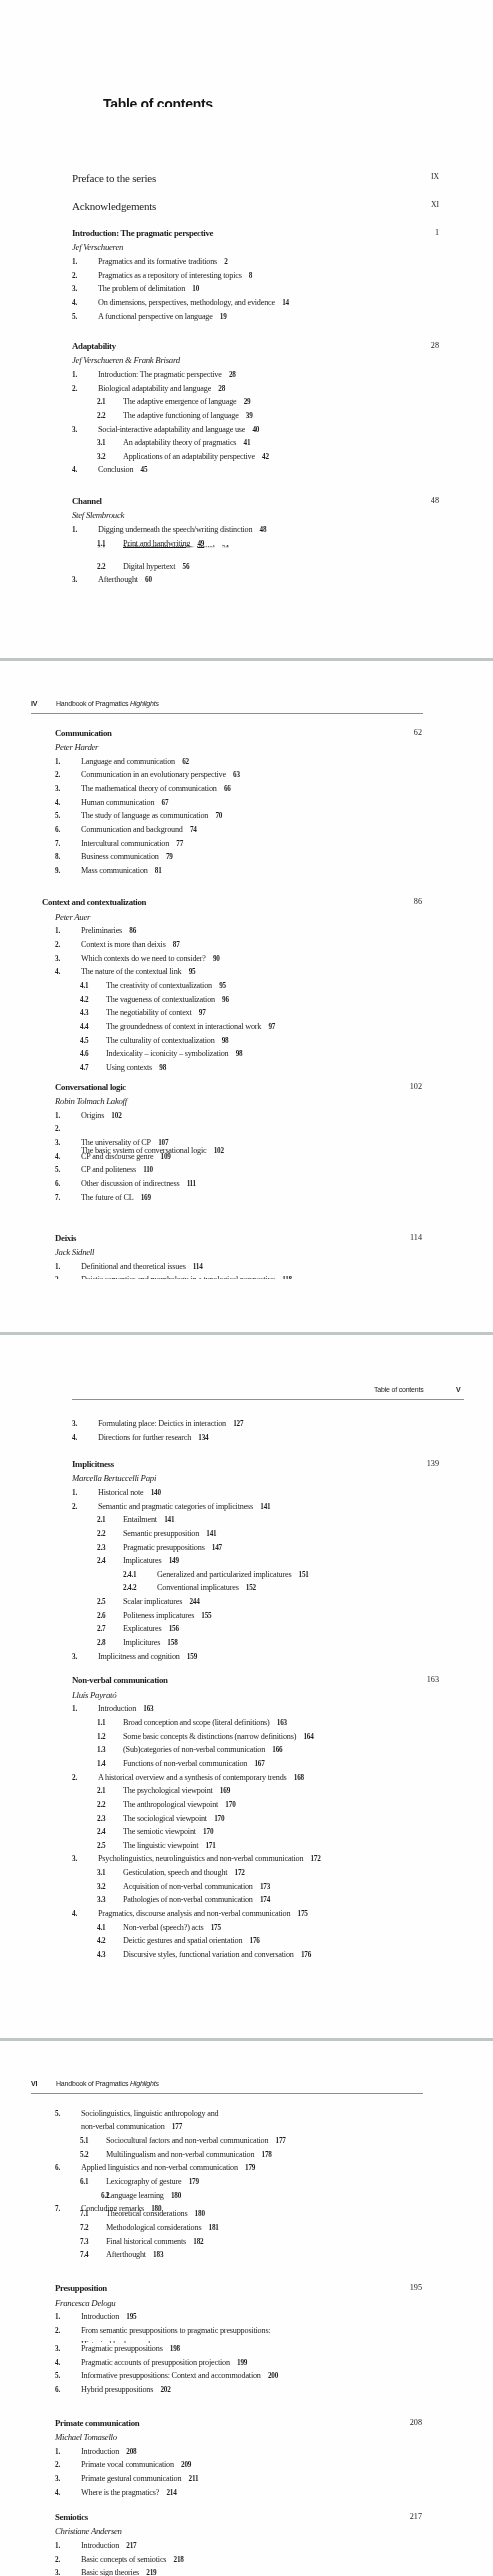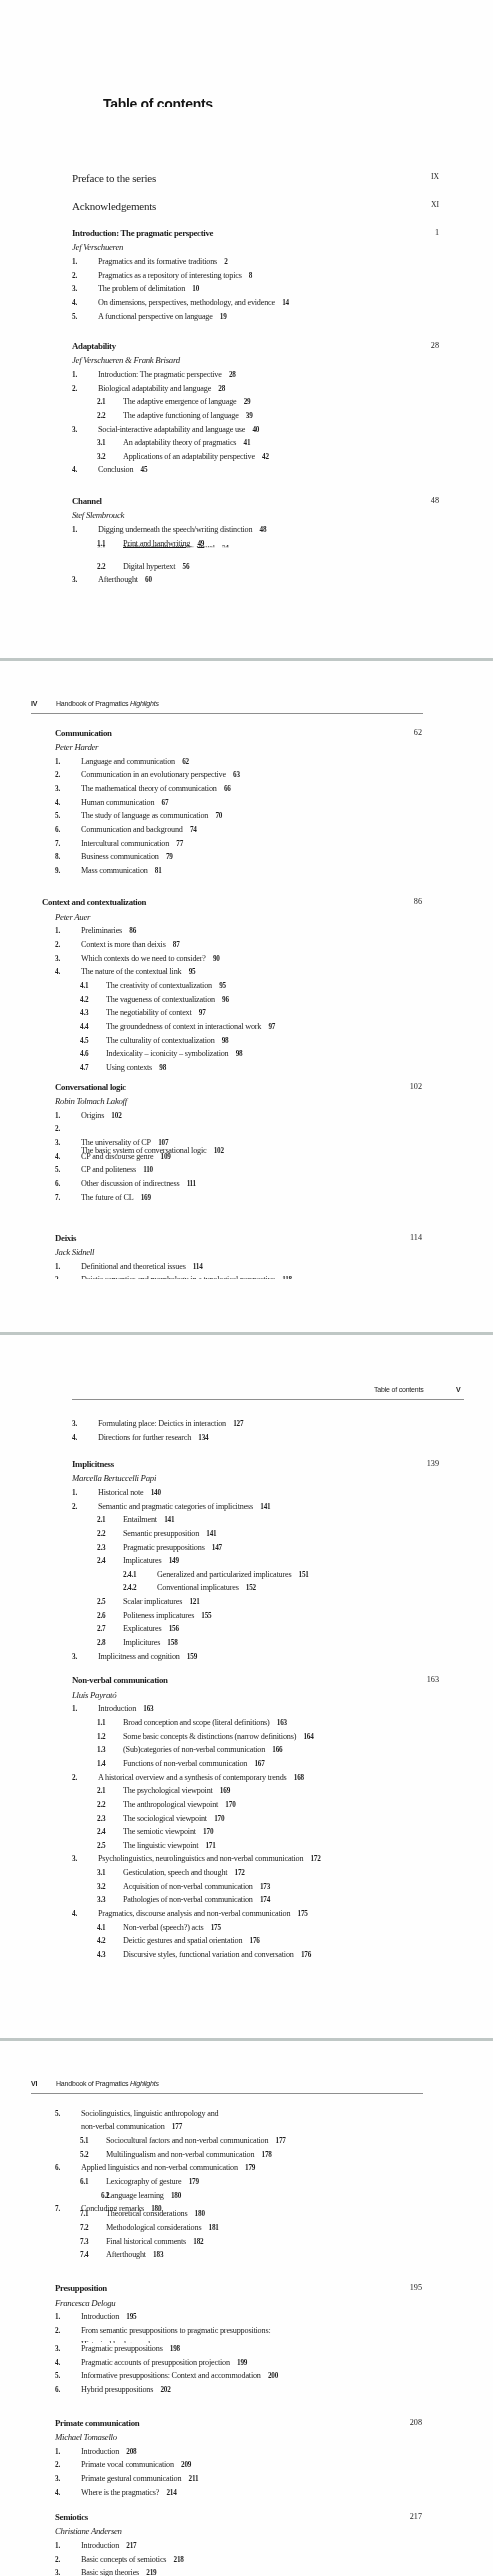--- a/index.html
+++ b/index.html
@@ -286,21 +286,21 @@
     <div class="row" style="left: 0px; top: 1570px; width: 494px; height: 11.3px;">
       <span class="num" style="left: 123px;">2.4.1</span>
       <span class="txt" style="left: 157px;"><span>Generalized and particularized implicatures</span><span class="pg">151</span></span>
     </div>
     <div class="row" style="left: 0px; top: 1583px; width: 494px; height: 11.3px;">
       <span class="num" style="left: 123px;">2.4.2</span>
       <span class="txt" style="left: 157px;"><span>Conventional implicatures</span><span class="pg">152</span></span>
     </div>
     <div class="row" style="left: 0px; top: 1597px; width: 494px; height: 11.3px;">
       <span class="num" style="left: 97px;">2.5</span>
-      <span class="txt" style="left: 123px;"><span>Scalar implicatures</span><span class="pg">121</span></span>
+      <span class="txt" style="left: 123px;"><span>Scalar implicatures</span><span class="pg">244</span></span>
     </div>
     <div class="row" style="left: 0px; top: 1611px; width: 494px; height: 11.3px;">
       <span class="num" style="left: 97px;">2.6</span>
       <span class="txt" style="left: 123px;"><span>Politeness implicatures</span><span class="pg">155</span></span>
     </div>
     <div class="row" style="left: 0px; top: 1624px; width: 494px; height: 11.3px;">
       <span class="num" style="left: 97px;">2.7</span>
       <span class="txt" style="left: 123px;"><span>Explicatures</span><span class="pg">156</span></span>
     </div>
     <div class="row" style="left: 0px; top: 1638px; width: 494px; height: 11.3px;">

